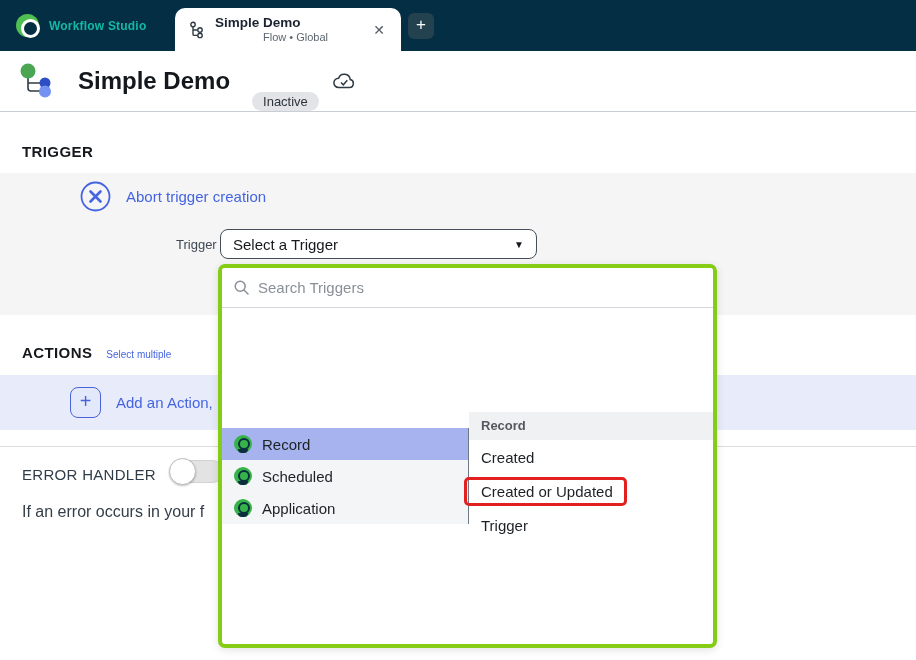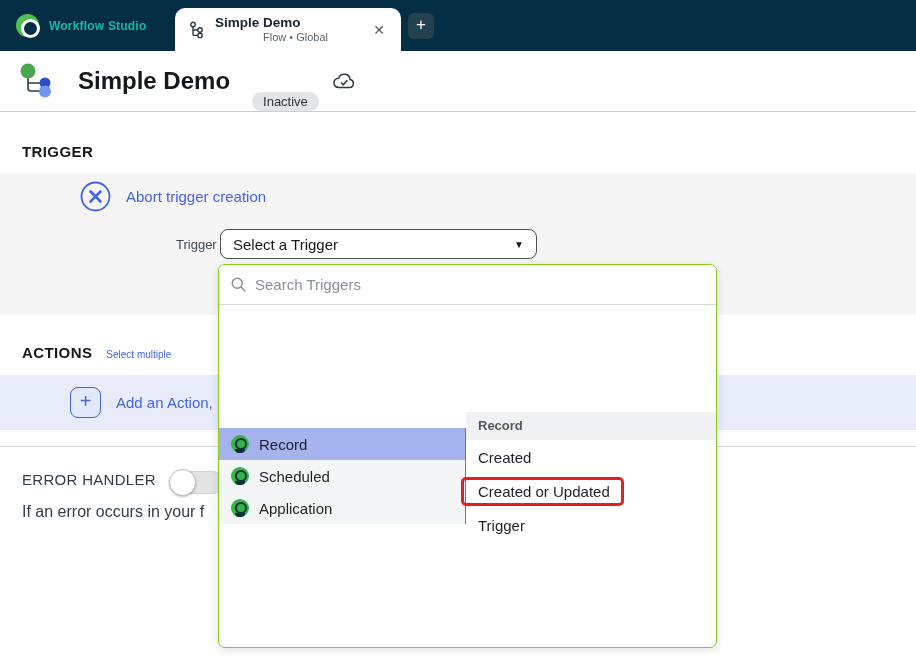--- a/index.html
+++ b/index.html
@@ -85,37 +85,37 @@
   }
   .add-action-row { position:absolute; left:70px; top:12px; display:flex; align-items:center; gap:15px; cursor:pointer; }
   .add-action-btn {
     width:31px; height:31px; border:1.5px solid #4a63d8; border-radius:8px;
     background:#e3e9fb; color:#4a63d8; font-size:20px; font-weight:400;
     display:flex; align-items:center; justify-content:center; padding-bottom:2px;
   }
   .actions-divider { position:absolute; top:446px; left:0; width:916px; height:1px; background:#dadcdf; }
 
   
-  .error-row { position:absolute; top:471px; left:22px; display:flex; align-items:flex-start; gap:14px; }
+  .error-row { position:absolute; top:460px; left:22px; display:flex; align-items:flex-end; gap:14px; }
   .error-heading { font-size:15px; font-weight:400; color:#303d49; letter-spacing:.3px; }
   .toggle {
     position:relative; width:54px; height:23px; background:#e3e3e4;
     border:1px solid #d2d2d3; border-radius:12px; cursor:pointer;
   }
   .toggle-knob {
     position:absolute; left:-2px; top:-3px; width:27px; height:27px;
     background:#ffffff; border:1px solid #b9bcbf; border-radius:50%;
     box-shadow:0 1px 2px rgba(0,0,0,.25);
   }
   .error-desc { position:absolute; top:503px; left:22px; font-size:16px; color:#333e48; }
 
   
   .dropdown-panel {
     position:absolute; top:264px; left:218px; width:499px; height:384px;
-    background:#ffffff; border:1px solid #84cc16; border-radius:7px;
+    background:#ffffff; border:4px solid #84cc16; border-radius:7px;
     box-shadow:0 2px 8px rgba(0,0,0,.12); z-index:10;
     display:flex; flex-direction:column; overflow:hidden;
   }
   .search-row {
     height:40px; flex:0 0 auto; display:flex; align-items:center; gap:9px;
     padding:0 12px; border-bottom:1px solid #d3d6da; background:#ffffff;
   }
   .search-icon-svg { width:15px; height:15px; flex:0 0 auto; }
   .search-input {
     border:none; outline:none; flex:1; font-size:15px;

